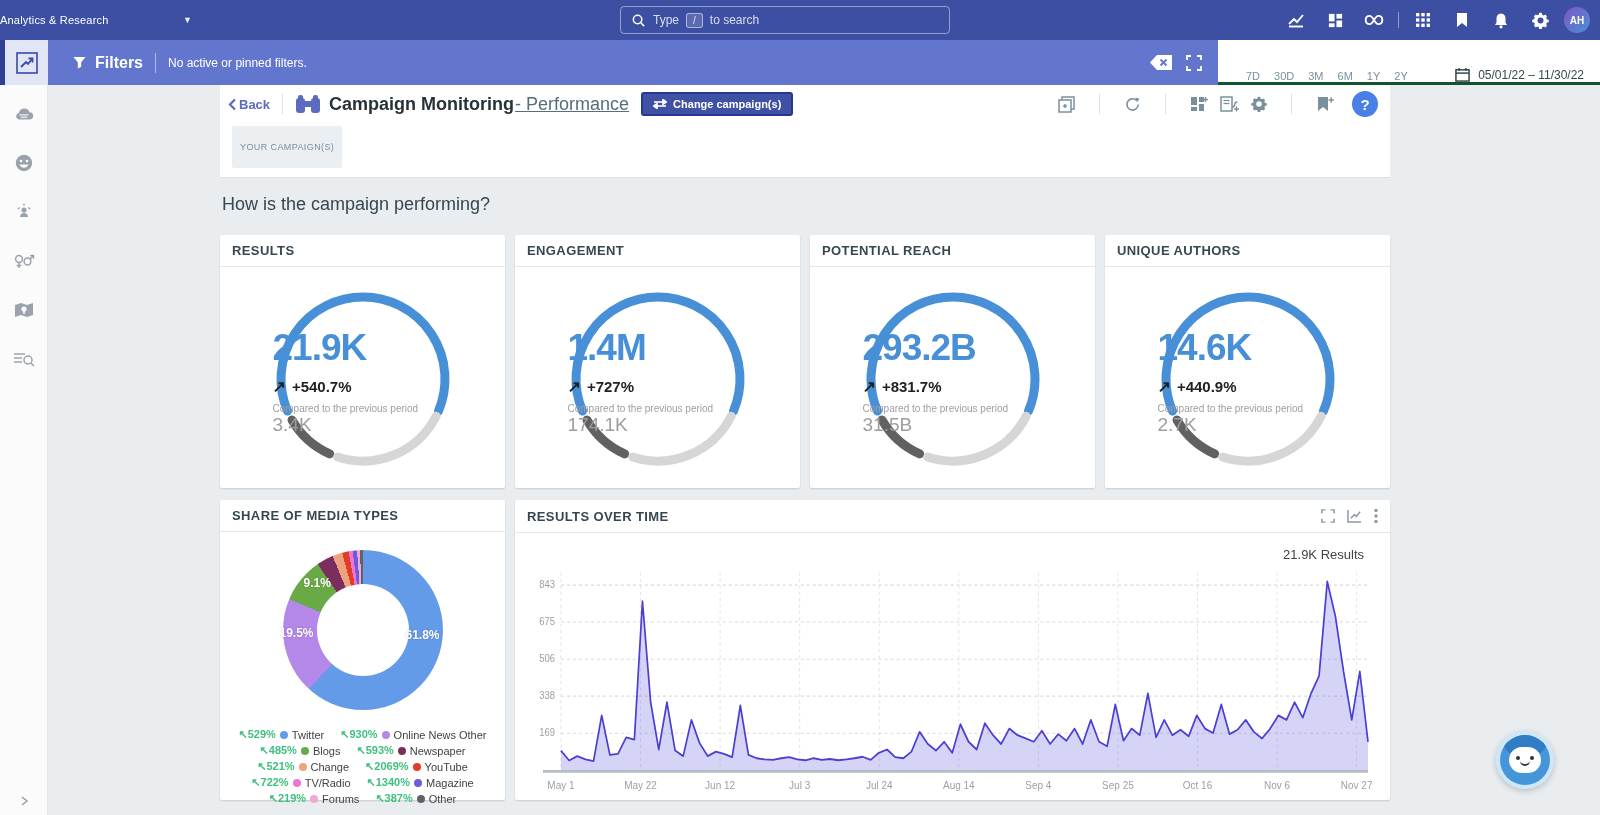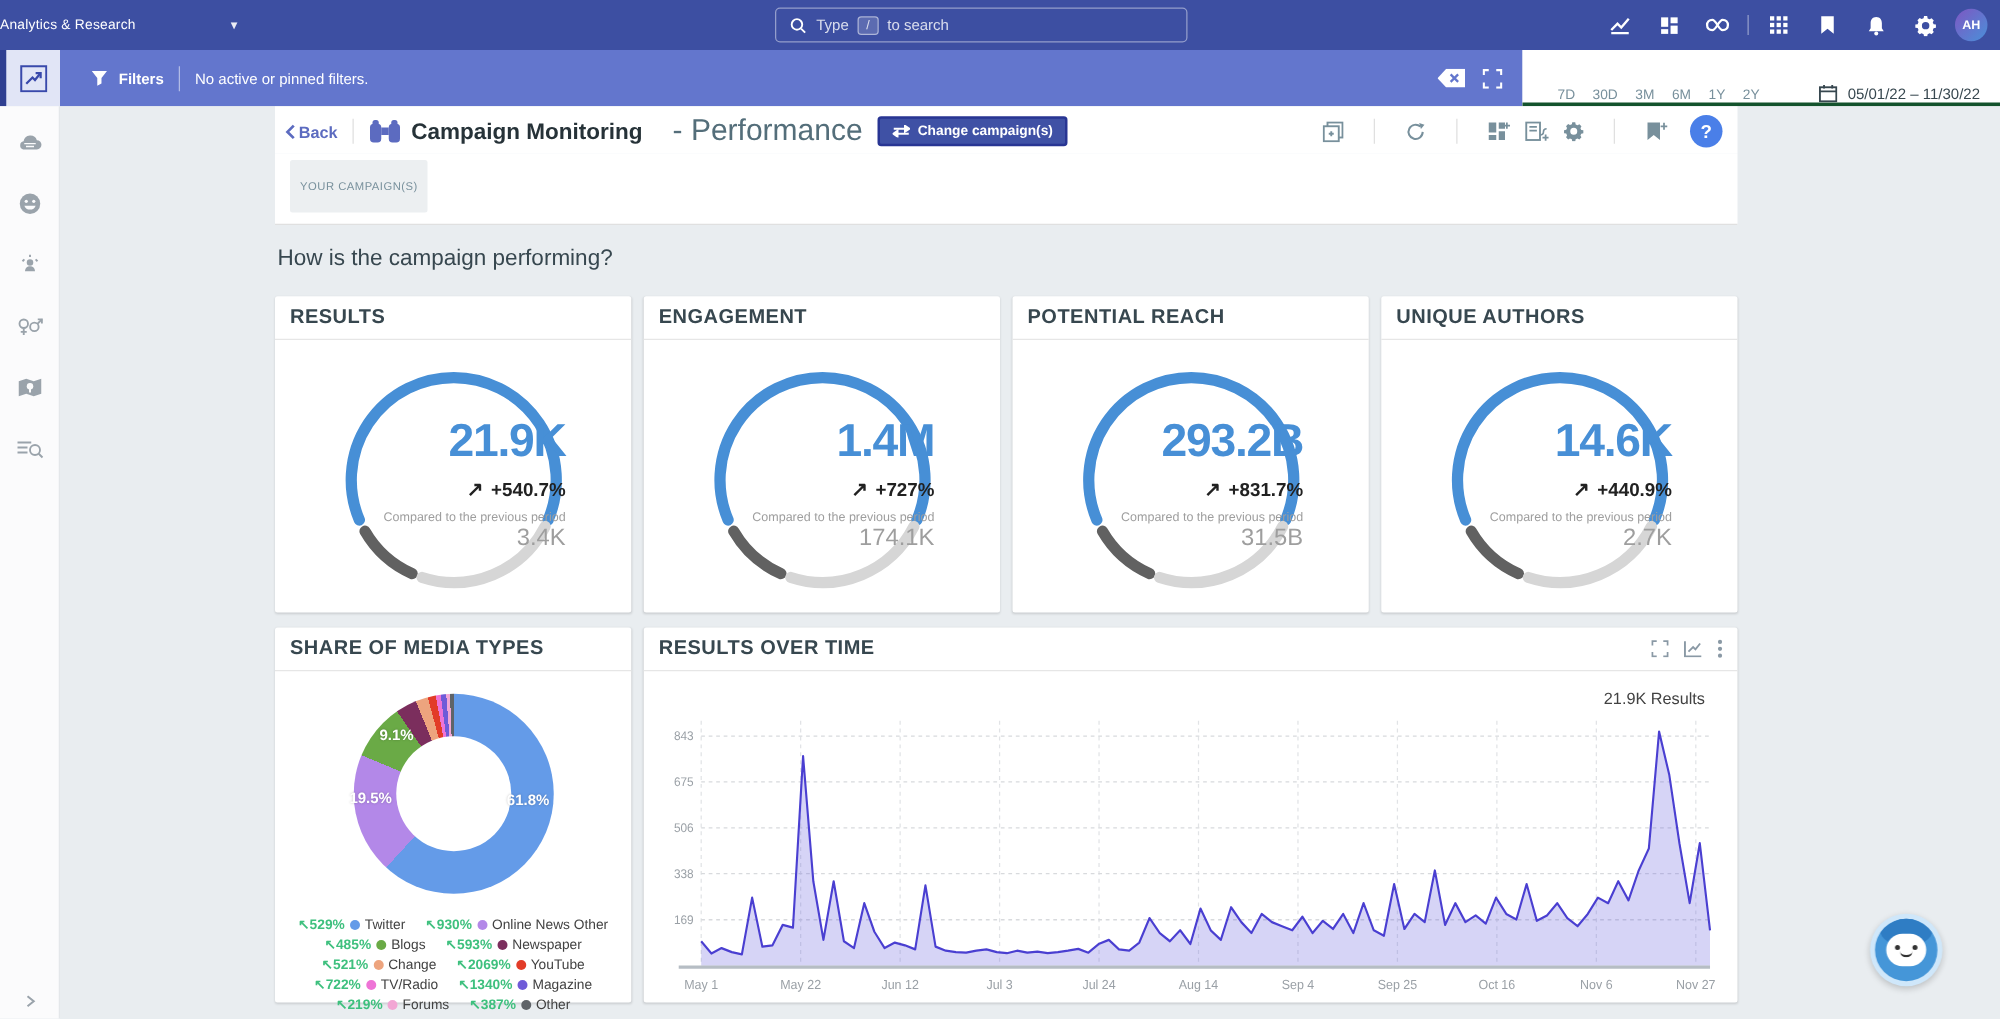--- a/index.html
+++ b/index.html
@@ -18,21 +18,21 @@
   .slash-chip { background:rgba(255,255,255,.16); border:1px solid rgba(255,255,255,.5); border-radius:3px; font-size:10px; padding:1px 6px; }
   .top-icons { position:absolute; right:10px; top:0; height:40px; display:flex; align-items:center; gap:9px; }
   .tico { width:30px; height:30px; display:flex; align-items:center; justify-content:center; cursor:pointer; color:#fff; }
   .tdivider { width:1px; height:16px; background:rgba(255,255,255,.45); }
   .avatar { width:26px; height:26px; border-radius:50%; background:linear-gradient(135deg,#7e57c2,#4a90d9); color:#fff; font-size:10px; font-weight:bold; display:flex; align-items:center; justify-content:center; cursor:pointer; }
 
   
   .subrow { display:flex; height:45px; }
   .side-active { width:48px; height:45px; background:#e1e5f6; border-left:5px solid #2f3f91; display:flex; align-items:center; justify-content:center; }
   .filterbar { flex:1; background:#6376cd; display:flex; align-items:center; color:#fff; padding-left:24px; }
-  .filterbar .flabel { font-size:12px; font-weight:bold; margin-left:8px; }
+  .filterbar .flabel { font-size:16px; font-weight:bold; margin-left:8px; }
   .fdivider { width:1px; height:20px; background:rgba(255,255,255,.5); margin:0 12px; }
   .fstatus { font-size:12px; }
   .fright { margin-left:auto; display:flex; align-items:center; gap:14px; padding-right:16px; }
   .rangebar { width:382px; background:#fff; display:flex; align-items:flex-end; border-bottom:3px solid #14532d; }
   .presets { display:flex; gap:14px; padding-left:28px; }
   .preset { font-size:11px; color:#78909c; cursor:pointer; }
   .daterange { margin-left:auto; display:flex; align-items:center; gap:8px; padding-right:16px; color:#37474f; font-size:12px; cursor:pointer; }
 
   
   .below { display:flex; height:730px; }
@@ -40,40 +40,40 @@
   .sitem { width:30px; height:26px; display:flex; align-items:center; justify-content:center; cursor:pointer; color:#9aa3ab; }
   .side-expand { position:absolute; bottom:8px; left:0; width:48px; display:flex; justify-content:center; color:#9aa3ab; cursor:pointer; }
   .main { flex:1; background:#e9edf0; position:relative; overflow:hidden; }
   .content { width:1170px; margin-left:172px; }
 
   
   .pagehead { background:#fff; padding:6px 12px 4px 8px; display:flex; align-items:center; }
   .back { display:flex; align-items:center; gap:2px; color:#5c6bc0; font-size:13px; font-weight:bold; cursor:pointer; }
   .hdiv { width:1px; height:20px; background:#e0e0e0; margin:0 12px; }
   .ptitle { font-size:18px; font-weight:bold; color:#263238; margin-left:8px; }
-  .psub { font-size:24px; color:#546e7a; margin-left:24px; }
+  .psub { font-size:18px; color:#546e7a; margin-left:1px;text-decoration:underline; }
   .change-btn { margin-left:12px; background:#3f51a5; border:2px solid #283593; color:#fff; font-size:11px; font-weight:bold; border-radius:3px; padding:4px 10px; display:flex; align-items:center; gap:6px; cursor:pointer; }
   .head-icons { margin-left:auto; display:flex; align-items:center; gap:12px; color:#78909c; }
   .hico { cursor:pointer; display:flex; align-items:center; }
   .help-btn { width:26px; height:26px; border-radius:50%; background:#4a7fe8; color:#fff; font-weight:bold; font-size:15px; display:flex; align-items:center; justify-content:center; margin-left:6px; cursor:pointer; }
   .chiprow { background:#fff; padding:5px 12px 9px 12px; border-bottom:1px solid #e0e0e0; }
   .chip { display:inline-block; background:#eceff1; color:#78909c; font-size:9px; letter-spacing:.4px; padding:16px 8px; border-radius:2px; cursor:pointer; }
   .question { font-size:18px; color:#37474f; margin:16px 0 20px 2px; }
 
   
   .card { background:#fff; border-radius:2px; box-shadow:0 1px 2px rgba(0,0,0,.14); }
   .card-head { padding:8px 12px; border-bottom:1px solid #e6e6e6; display:flex; align-items:center; }
-  .card-title { font-size:16px; font-weight:bold; color:#37474f; letter-spacing:.4px; }
+  .card-title { font-size:13px; font-weight:bold; color:#37474f; letter-spacing:.4px; }
   .corner-icons { margin-left:auto; display:flex; gap:12px; align-items:center; color:#8a99a5; }
 
   .kpi-row { display:flex; gap:10px; }
   .kpi-card { width:285px; height:253px; }
   .gauge-wrap { position:relative; width:180px; height:180px; margin:22px auto 0; }
   .gauge-wrap svg { position:absolute; inset:0; }
-  .gauge-center { position:absolute; inset:0; display:flex; flex-direction:column; align-items:flex-end; padding-top:38px; }
+  .gauge-center { position:absolute; inset:0; display:flex; flex-direction:column; align-items:flex-start; padding-top:38px; }
   .kpi-value { color:#478fd6; font-size:37px; font-weight:bold; letter-spacing:-1px; }
   .kpi-delta { font-size:15px; font-weight:bold; color:#212121; margin-top:8px; display:flex; gap:6px; align-items:center; }
   .kpi-delta .arr { font-size:16px; }
   .kpi-compare { font-size:10px; color:#9e9e9e; margin-top:7px; }
   .kpi-prev { font-size:19px; color:#9e9e9e; margin-top:0px; }
 
   .row2 { display:flex; gap:10px; margin-top:12px; }
   .media-card { width:285px; height:300px; }
   .donut-zone { position:relative; width:170px; height:168px; margin:18px auto 0; }
   .donut { width:160px; height:160px; border-radius:50%; margin:0 auto; position:relative; }

